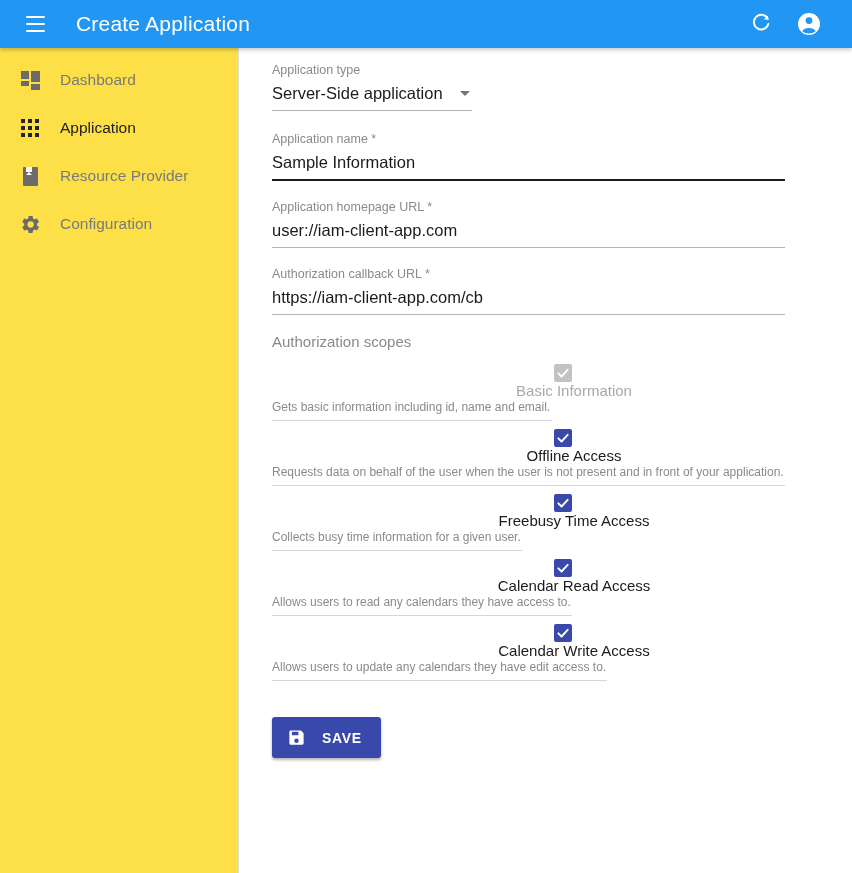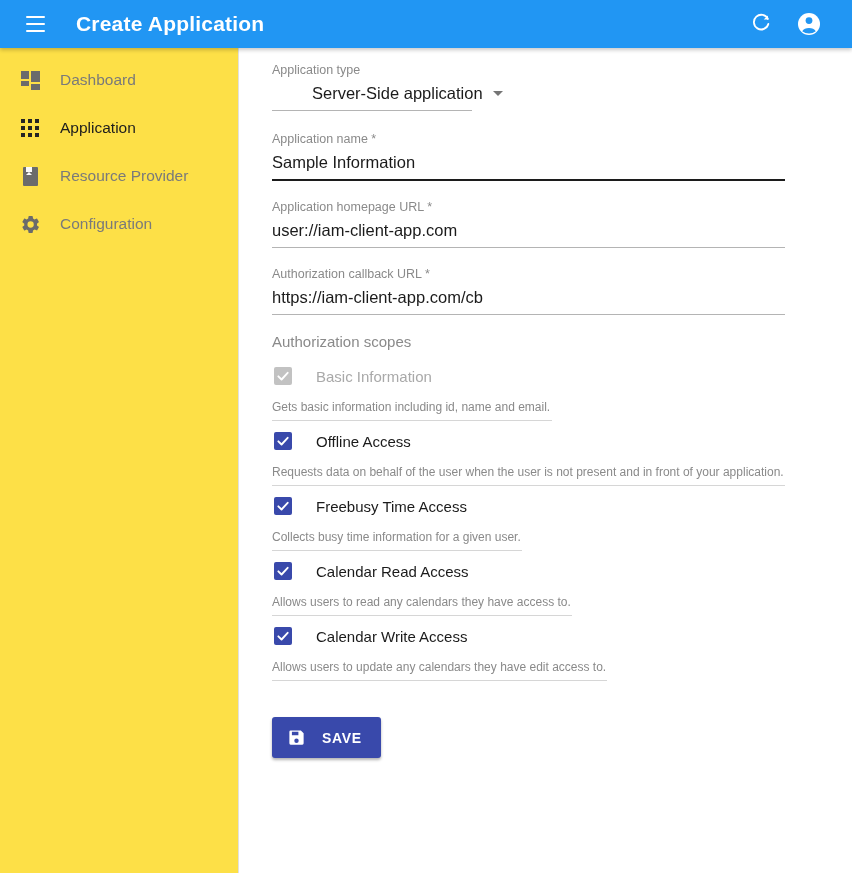--- a/index.html
+++ b/index.html
@@ -39,21 +39,21 @@
   .menu-btn span {
     display: block;
     width: 19px; height: 2px;
     background: #ffffff;
     margin: 2.3px 0;
     border-radius: 1px;
   }
   .appbar-title {
     color: #ffffff;
     font-size: 21px;
-    font-weight: bold;
+    font-weight: normal;
     margin-left: 26px;
     letter-spacing: 0.2px;
     white-space: nowrap;
   }
   .appbar-spacer { flex: 1 1 auto; }
   .appbar-actions {
     display: flex;
     align-items: center;
     gap: 22px;
     margin-right: 14px;
@@ -143,21 +143,21 @@
   .field-underline {
     height: 1px;
     background: #b4b4b4;
     margin-top: 4px;
   }
   .field-underline.focused { height: 2px; background: #1c1c1c; }
 
   .field-block { margin-bottom: 18px; width: 513px; }
   .field-block.select-block { margin-bottom: 20px; width: 200px; }
 
-  .select-row { display: flex; align-items: center; justify-content: space-between; margin-left: 40px; }
+  .select-row { display: flex; align-items: center; justify-content: space-between; }
   .caret {
     width: 0; height: 0;
     border-left: 5px solid transparent;
     border-right: 5px solid transparent;
     border-top: 5px solid #757575;
     margin-left: 10px;
     margin-right: 2px;
     cursor: pointer;
   }
 
@@ -166,20 +166,21 @@
     font-size: 15px;
     color: #8a8a8a;
     margin-top: 8px;
     margin-bottom: 14px;
   }
   .scope { margin-bottom: 8px; }
   .scope-head {
     display: flex;
     align-items: center;
     height: 24px;
+    flex-direction: column;
   }
   .cbox {
     width: 18px; height: 18px;
     border-radius: 2px;
     background: #3949ab;
     display: flex; align-items: center; justify-content: center;
     flex: 0 0 auto;
     margin-left: 2px;
     cursor: pointer;
   }

